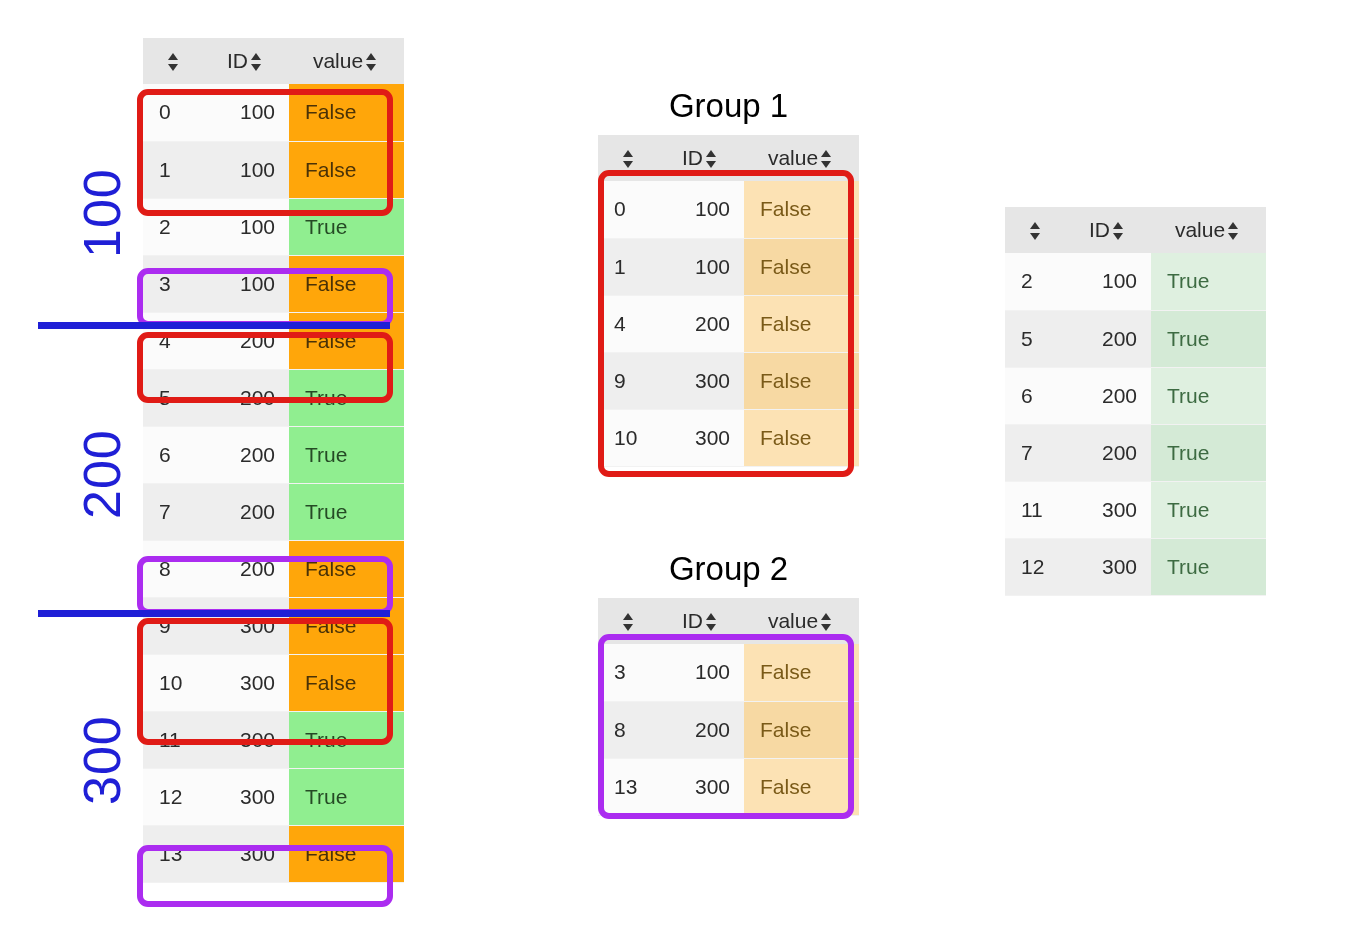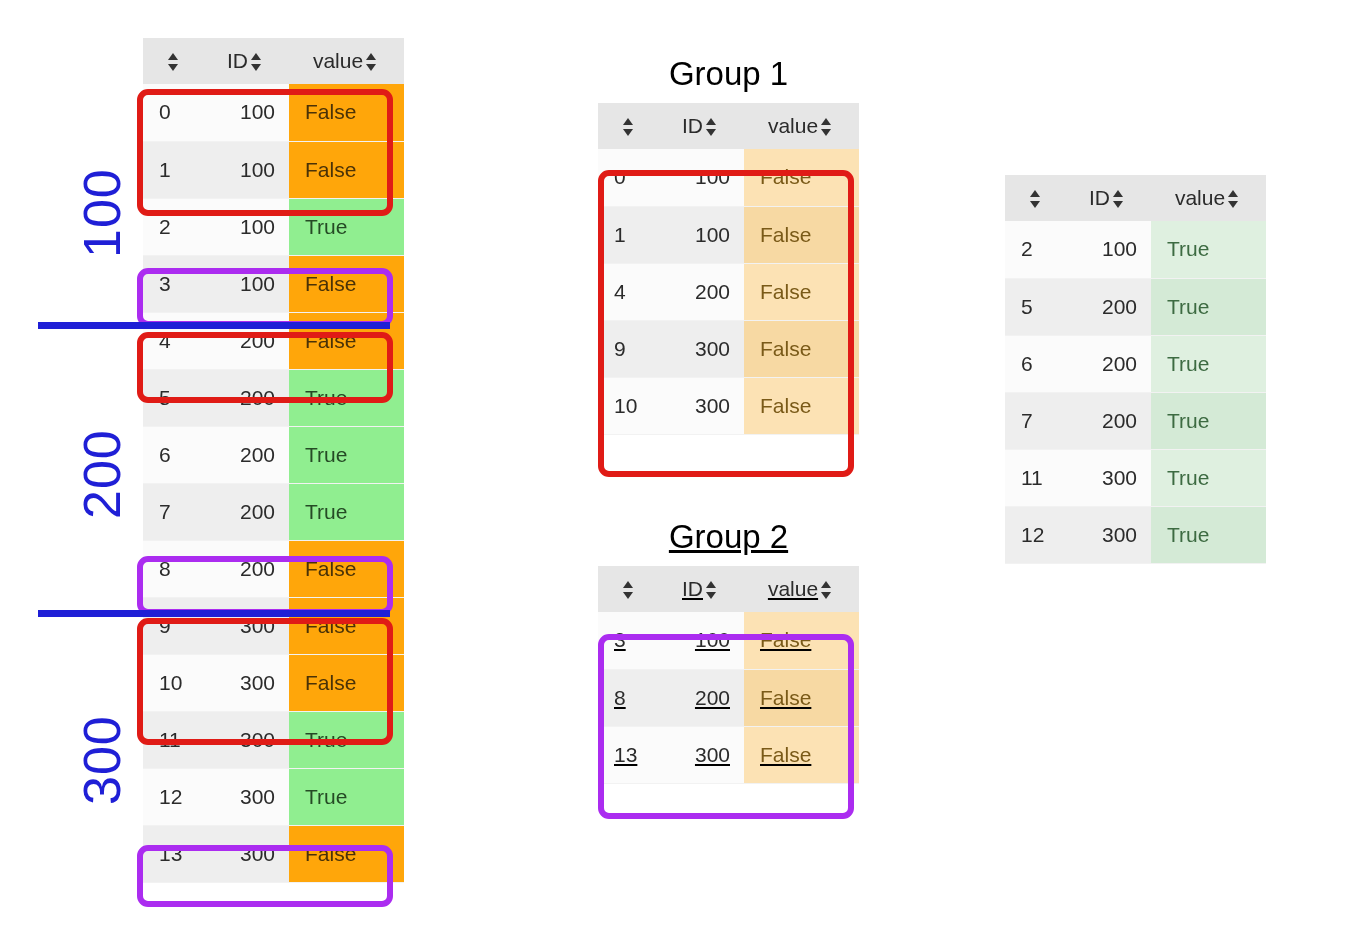--- a/index.html
+++ b/index.html
@@ -67,41 +67,41 @@
   #main-table { width: 245px; }
   #main-table tbody tr.r-odd  td.c-idx,
   #main-table tbody tr.r-odd  td.c-id  { background: #fbfbfb; }
   #main-table tbody tr.r-even td.c-idx,
   #main-table tbody tr.r-even td.c-id  { background: #eeeeee; }
   #main-table tbody td.c-val.v-false { background: #ffa60a; color: #4a3207; }
   #main-table tbody td.c-val.v-true  { background: #90ee90; color: #254a25; }
   #main-table tbody tr td { border-bottom: 1px solid #f2f2f2; }
 
   
-  .group-block { position: absolute; }
+  .group-block { position: absolute; margin-top: 32px; }
   .group-title {
     font-size: 33px;
     color: #000;
     text-align: center;
     margin-bottom: 10px;
     font-weight: normal;
   }
   .grp-tbl { width: 245px; }
   .grp-tbl tbody tr.r-odd  td.c-idx,
   .grp-tbl tbody tr.r-odd  td.c-id  { background: #fbfbfb; }
   .grp-tbl tbody tr.r-even td.c-idx,
   .grp-tbl tbody tr.r-even td.c-id  { background: #eeeeee; }
   .grp-tbl tbody tr.r-odd  td.c-val.v-false { background: #fce2b4; color: #7a5a18; }
   .grp-tbl tbody tr.r-even td.c-val.v-false { background: #f7d9a3; color: #7a5a18; }
   .grp-tbl tbody tr.r-odd  td.c-val.v-true  { background: #dff0e0; color: #3d6b42; }
   .grp-tbl tbody tr.r-even td.c-val.v-true  { background: #d4ead6; color: #3d6b42; }
   .grp-tbl tbody td { border-bottom: 1px solid #f2f2f2; }
 
   #group1-block { left: 598px; top: 55px; }
-  #group2-block { left: 598px; top: 518px; text-decoration: underline; }
+  #group2-block { left: 598px; top: 518px; }
   #group3-block { left: 1005px; top: 175px; }
   #group3-block .grp-tbl { width: 245px; }
 
   
   .hl-box {
     position: absolute;
     border-radius: 11px;
     pointer-events: none;
   }
   .hl-red    { border: 6px solid #e01b16; }

